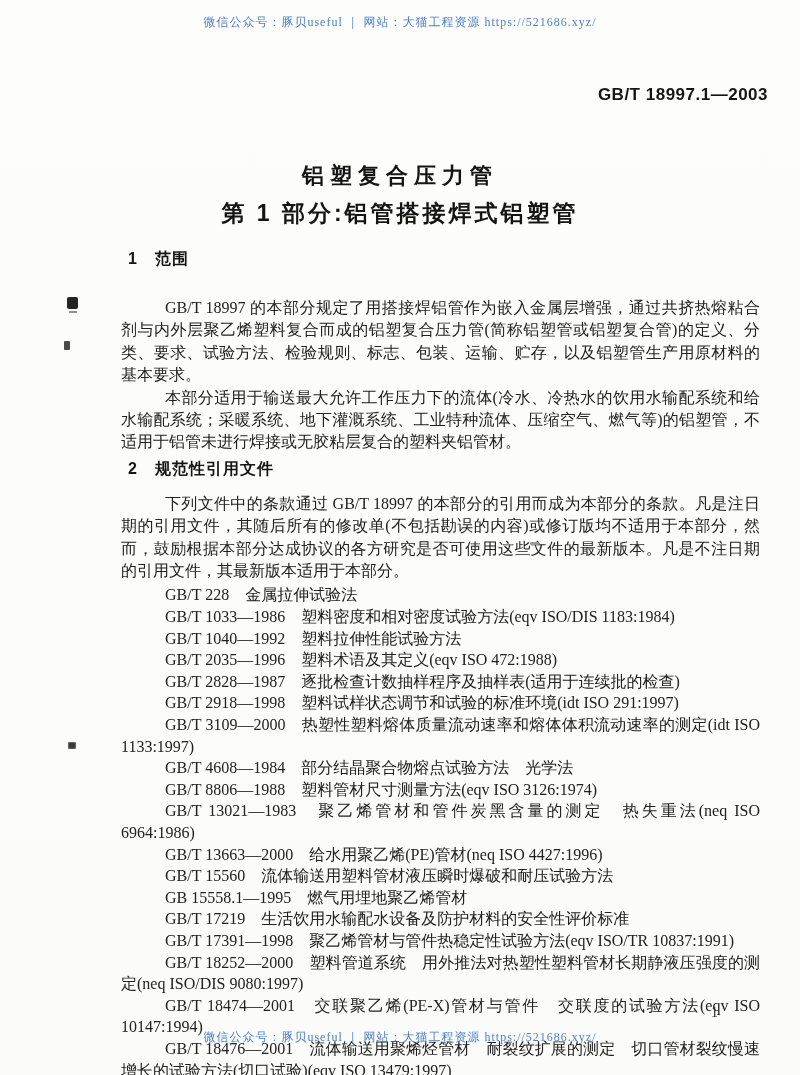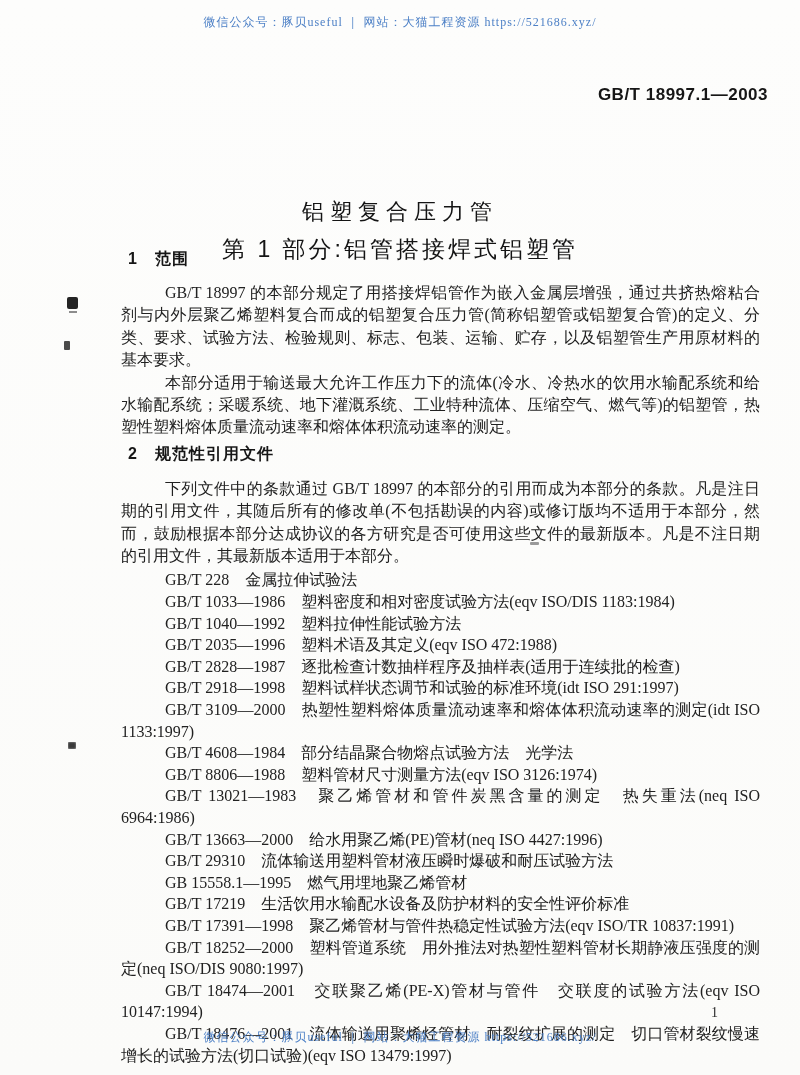--- a/index.html
+++ b/index.html
@@ -31,34 +31,34 @@
     font-family:"Liberation Sans","DejaVu Sans",sans-serif;
     font-weight:bold; font-size:17px;
     letter-spacing:0.5px;
     color:#161616;
   }
 
   .title-block {
     position:absolute; top:161px; left:0; width:100%;
     text-align:center;
     font-family:"Liberation Sans","DejaVu Sans",sans-serif;
-    font-weight:normal; color:#141414;margin-top:36px;
+    font-weight:bold; color:#141414;
   }
   .title-line1 { font-size:22px; letter-spacing:6px; }
   .title-line2 { font-size:23px; margin-top:7px; letter-spacing:3px; }
 
   .content {
     position:absolute; left:121px; top:249px; width:639px;
   }
   h2.sec-heading {
     font-family:"Liberation Sans","DejaVu Sans",sans-serif;
     font-weight:bold; font-size:16px; color:#161616;
     padding-left:7px; letter-spacing:1px;
   }
-  h2.sec-heading.first  { margin-bottom:12px; }
+  h2.sec-heading.first  { margin-bottom:27px; }
   h2.sec-heading.second { margin-top:5px; margin-bottom:13px; }
 
   p.body-para {
     font-size:16px; line-height:22.4px;
     text-align:justify; text-indent:44px;
     color:#212121;
   }
   .ref-list { margin-top:2px; }
   p.ref {
     font-size:16px; line-height:21.6px;
@@ -90,38 +90,38 @@
 
   <div class="title-block">
     <div class="title-line1">铝塑复合压力管</div>
     <div class="title-line2">第 1 部分:铝管搭接焊式铝塑管</div>
   </div>
 
   <div class="content">
 
     <h2 class="sec-heading first">1　范围</h2>
     <p class="body-para">GB/T 18997 的本部分规定了用搭接焊铝管作为嵌入金属层增强，通过共挤热熔粘合剂与内外层聚乙烯塑料复合而成的铝塑复合压力管(简称铝塑管或铝塑复合管)的定义、分类、要求、试验方法、检验规则、标志、包装、运输、贮存，以及铝塑管生产用原材料的基本要求。</p>
-    <p class="body-para">本部分适用于输送最大允许工作压力下的流体(冷水、冷热水的饮用水输配系统和给水输配系统；采暖系统、地下灌溉系统、工业特种流体、压缩空气、燃气等)的铝塑管，热塑性塑料熔体质量流动速率和熔体体积流动速率的测定。</p>
+    <p class="body-para">本部分适用于输送最大允许工作压力下的流体(冷水、冷热水的饮用水输配系统和给水输配系统；采暖系统、地下灌溉系统、工业特种流体、压缩空气、燃气等)的铝塑管，不适用于铝管未进行焊接或无胶粘层复合的塑料夹铝管材。</p>
 
     <h2 class="sec-heading second">2　规范性引用文件</h2>
     <p class="body-para">下列文件中的条款通过 GB/T 18997 的本部分的引用而成为本部分的条款。凡是注日期的引用文件，其随后所有的修改单(不包括勘误的内容)或修订版均不适用于本部分，然而，鼓励根据本部分达成协议的各方研究是否可使用这些文件的最新版本。凡是不注日期的引用文件，其最新版本适用于本部分。</p>
 
     <div class="ref-list">
       <p class="ref">GB/T 228　金属拉伸试验法</p>
       <p class="ref">GB/T 1033—1986　塑料密度和相对密度试验方法(eqv ISO/DIS 1183:1984)</p>
       <p class="ref">GB/T 1040—1992　塑料拉伸性能试验方法</p>
       <p class="ref">GB/T 2035—1996　塑料术语及其定义(eqv ISO 472:1988)</p>
       <p class="ref">GB/T 2828—1987　逐批检查计数抽样程序及抽样表(适用于连续批的检查)</p>
       <p class="ref">GB/T 2918—1998　塑料试样状态调节和试验的标准环境(idt ISO 291:1997)</p>
       <p class="ref">GB/T 3109—2000　热塑性塑料熔体质量流动速率和熔体体积流动速率的测定(idt ISO 1133:1997)</p>
       <p class="ref">GB/T 4608—1984　部分结晶聚合物熔点试验方法　光学法</p>
       <p class="ref">GB/T 8806—1988　塑料管材尺寸测量方法(eqv ISO 3126:1974)</p>
       <p class="ref">GB/T 13021—1983　聚乙烯管材和管件炭黑含量的测定　热失重法(neq ISO 6964:1986)</p>
       <p class="ref">GB/T 13663—2000　给水用聚乙烯(PE)管材(neq ISO 4427:1996)</p>
-      <p class="ref">GB/T 29310　流体输送用塑料管材液压瞬时爆破和耐压试验方法</p>
+      <p class="ref">GB/T 15560　流体输送用塑料管材液压瞬时爆破和耐压试验方法</p>
       <p class="ref">GB 15558.1—1995　燃气用埋地聚乙烯管材</p>
       <p class="ref">GB/T 17219　生活饮用水输配水设备及防护材料的安全性评价标准</p>
       <p class="ref">GB/T 17391—1998　聚乙烯管材与管件热稳定性试验方法(eqv ISO/TR 10837:1991)</p>
       <p class="ref">GB/T 18252—2000　塑料管道系统　用外推法对热塑性塑料管材长期静液压强度的测定(neq ISO/DIS 9080:1997)</p>
       <p class="ref">GB/T 18474—2001　交联聚乙烯(PE-X)管材与管件　交联度的试验方法(eqv ISO 10147:1994)</p>
       <p class="ref">GB/T 18476—2001　流体输送用聚烯烃管材　耐裂纹扩展的测定　切口管材裂纹慢速增长的试验方法(切口试验)(eqv ISO 13479:1997)</p>
 
     </div>
 
   </div>

